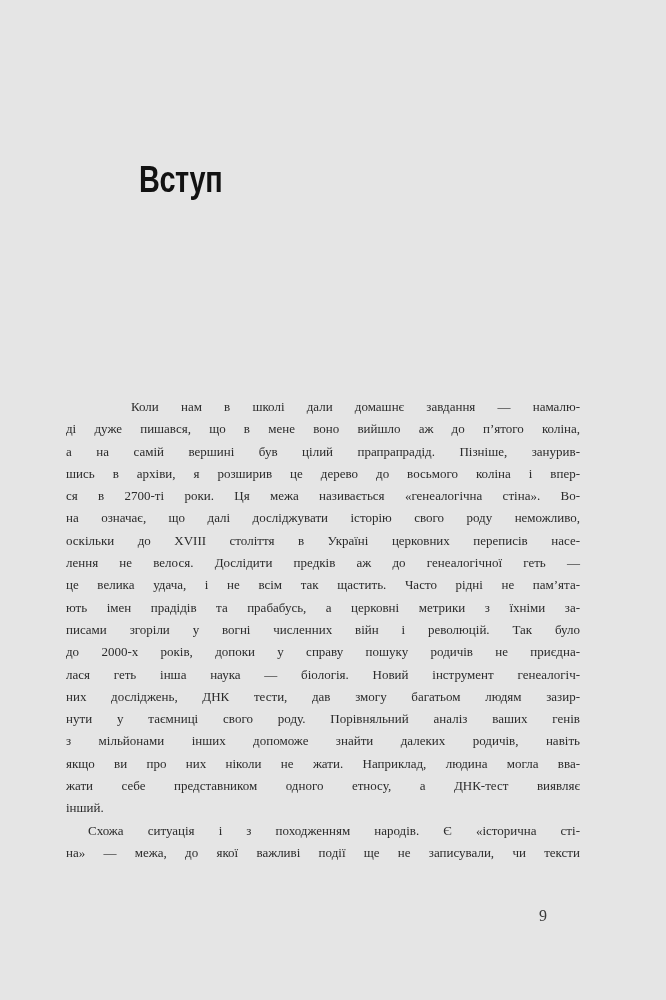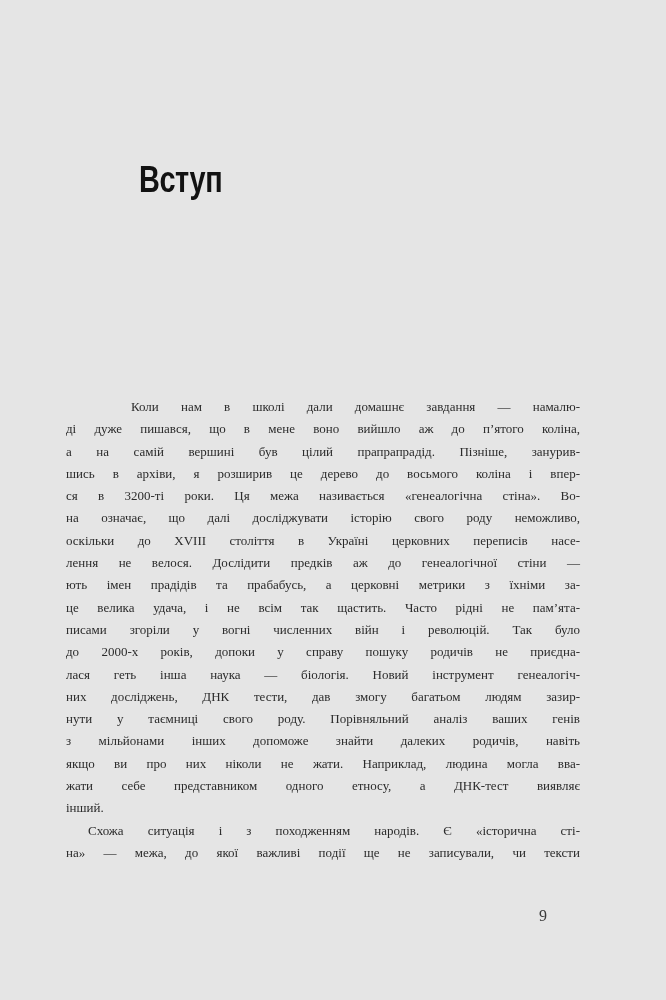--- a/index.html
+++ b/index.html
@@ -74,26 +74,26 @@
 
 <div class="book-page">
 
   <h1 class="chapter-heading">Вступ</h1>
 
   <div class="body-text">
     <div class="line open">Коли нам в школі дали домашнє завдання — намалю-</div>
     <div class="line">ді дуже пишався, що в мене воно вийшло аж до п’ятого коліна,</div>
     <div class="line">а на самій вершині був цілий прапрапрадід. Пізніше, занурив-</div>
     <div class="line">шись в архіви, я розширив це дерево до восьмого коліна і впер-</div>
-    <div class="line">ся в 3200-ті роки. Ця межа називається «генеалогічна стіна». Во-</div>
+    <div class="line">ся в 2700-ті роки. Ця межа називається «генеалогічна стіна». Во-</div>
     <div class="line">на означає, що далі досліджувати історію свого роду неможливо,</div>
     <div class="line">оскільки до XVIII століття в Україні церковних переписів насе-</div>
-    <div class="line">лення не велося. Дослідити предків аж до генеалогічної стіни —</div>
+    <div class="line">лення не велося. Дослідити предків аж до генеалогічної геть —</div>
+    <div class="line">це велика удача, і не всім так щастить. Часто рідні не пам’ята-</div>
     <div class="line">ють імен прадідів та прабабусь, а церковні метрики з їхніми за-</div>
-    <div class="line">це велика удача, і не всім так щастить. Часто рідні не пам’ята-</div>
     <div class="line">писами згоріли у вогні численних війн і революцій. Так було</div>
     <div class="line">до 2000-х років, допоки у справу пошуку родичів не приєдна-</div>
     <div class="line">лася геть інша наука — біологія. Новий інструмент генеалогіч-</div>
     <div class="line">них досліджень, ДНК тести, дав змогу багатьом людям зазир-</div>
     <div class="line">нути у таємниці свого роду. Порівняльний аналіз ваших генів</div>
     <div class="line">з мільйонами інших допоможе знайти далеких родичів, навіть</div>
     <div class="line">якщо ви про них ніколи не жати. Наприклад, людина могла вва-</div>
     <div class="line">жати себе представником одного етносу, а ДНК-тест виявляє</div>
     <div class="line end">інший.</div>
     <div class="line indent">Схожа ситуація і з походженням народів. Є «історична сті-</div>

